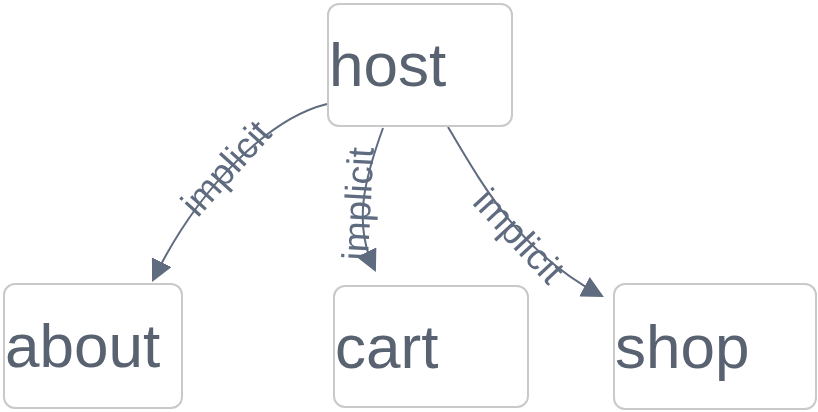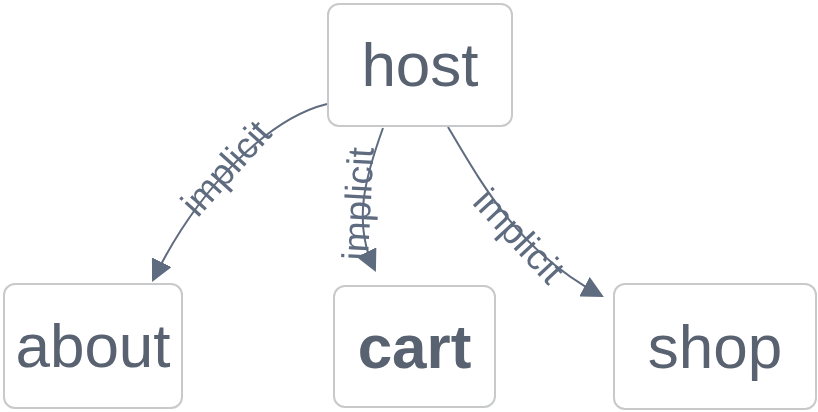--- a/index.html
+++ b/index.html
@@ -34,31 +34,31 @@
     text-anchor: middle;
   }
   .node {
     position: absolute;
     box-sizing: border-box;
     background: #ffffff;
     border: 2px solid #c8c9cb;
     border-radius: 12px;
     display: flex;
     align-items: center;
-    justify-content: center;
+    justify-content: flex-start;
   }
   .node-label {
     color: #596270;
     font-size: 62px;
     line-height: 1;
     white-space: nowrap;
   }
   .node-host  { left: 327px; top: 3px;   width: 186px; height: 124px; }
   .node-about { left: 3px;   top: 283px; width: 180px; height: 126px; }
-  .node-cart  { left: 333px; top: 285px; width: 163px; height: 123px; font-weight: bold; }
+  .node-cart  { left: 333px; top: 285px; width: 196px; height: 123px; }
   .node-shop  { left: 613px; top: 283px; width: 204px; height: 127px; }
 </style>
 </head>
 <body>
 
 <div class="canvas">
 
   <svg class="edge-layer" width="818" height="412" viewBox="0 0 818 412" xmlns="http://www.w3.org/2000/svg">
     <defs>
       <marker id="arrowhead" viewBox="0 0 10 10" refX="8" refY="5" markerWidth="11" markerHeight="11" orient="auto-start-reverse">

